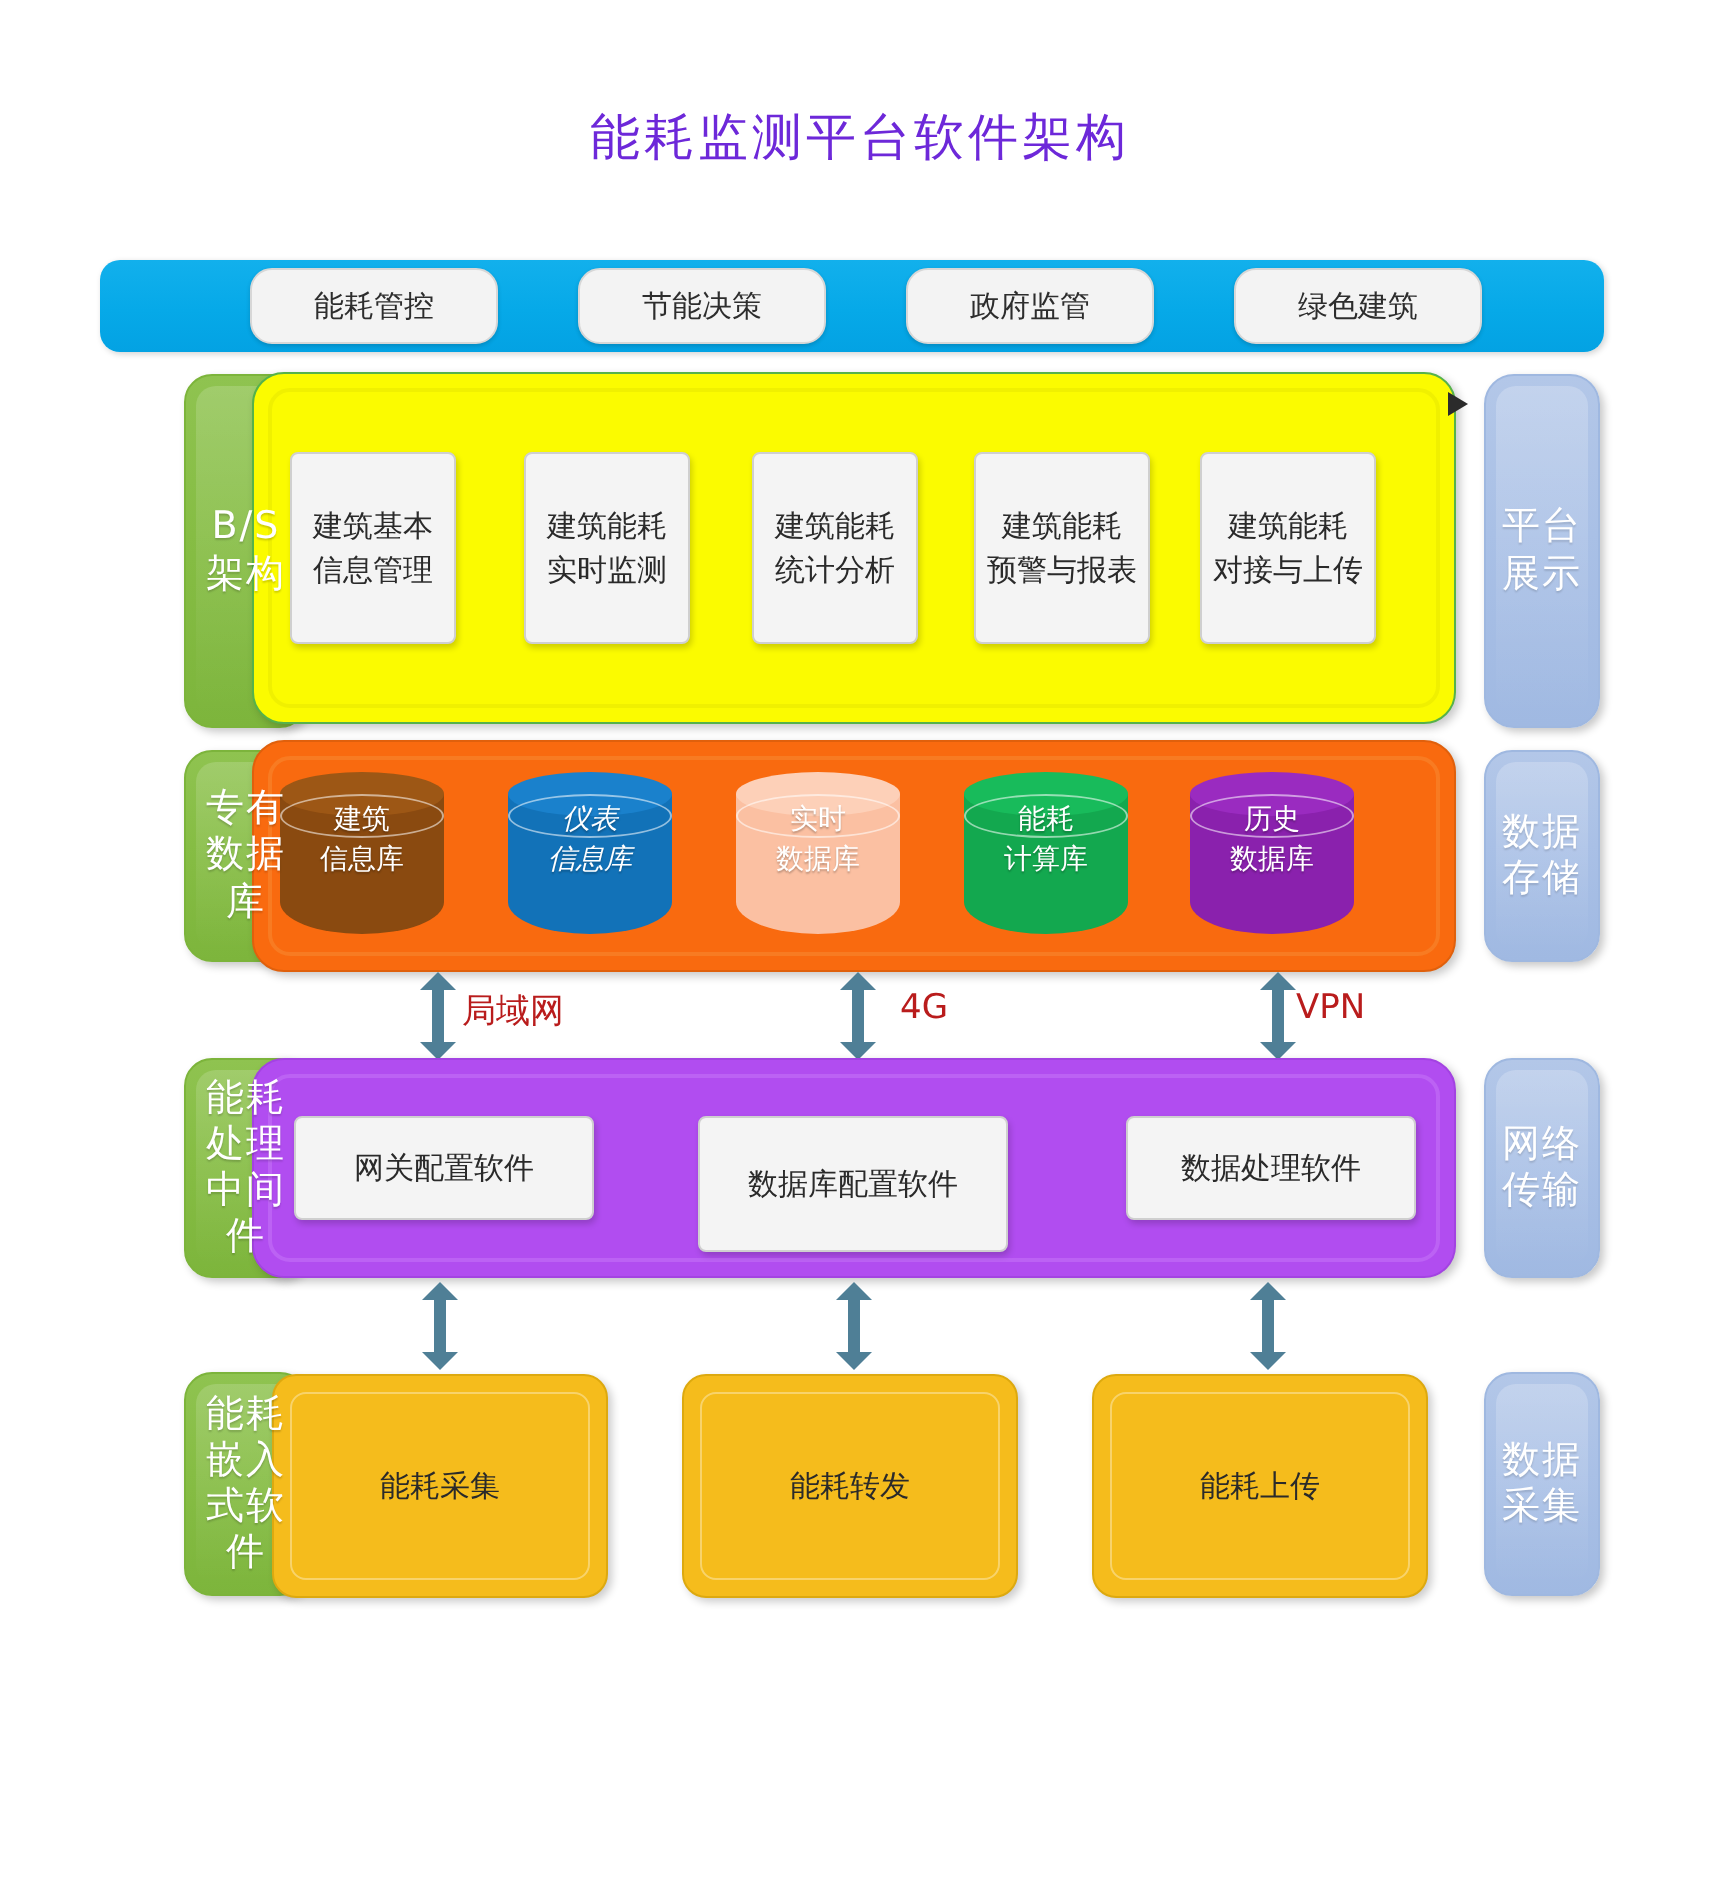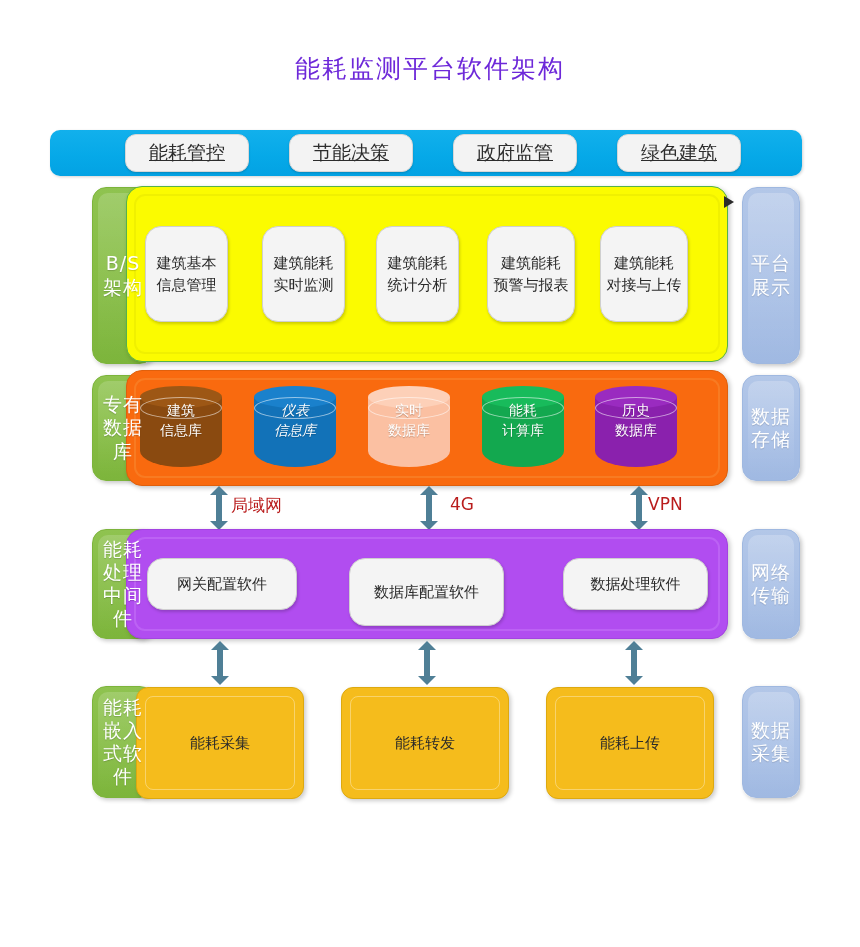--- a/index.html
+++ b/index.html
@@ -76,24 +76,23 @@
     padding-left: 75px;
     gap: 40px;
     box-shadow: 1px 1px 3px rgba(0,0,0,0.18);
   }
   .appbar-chip {
     background: #f3f3f3;
     border: 1px solid #d7d7d7;
     border-radius: 11px;
     width: 124px; height: 38px;
     display: flex; align-items: center; justify-content: center;
-    font-size: 19px;
+    font-size: 15px;
     color: #2d2d2d;
     box-shadow: 0 1px 2px rgba(0,0,0,0.16);
-    text-decoration: underline;
   }
 
   
   .band {
     position: absolute;
     border-radius: 16px;
     box-shadow: 2px 2px 5px rgba(0,0,0,0.22);
   }
   .band::before {
     content: "";
@@ -132,21 +131,21 @@
     border-top: 6px solid transparent;
     border-bottom: 6px solid transparent;
     border-left: 10px solid #2b2b2b;
   }
 
   
   .card {
     position: absolute;
     background: #f4f4f4;
     border: 1px solid #cfcfcf;
-    border-radius: 16px;
+    border-radius: 4px;
     display: flex; align-items: center; justify-content: center;
     text-align: center;
     font-size: 15px;
     color: #2a2a2a;
     line-height: 1.5;
     box-shadow: 1px 2px 3px rgba(0,0,0,0.18);
   }
 
   
   .cyl {

